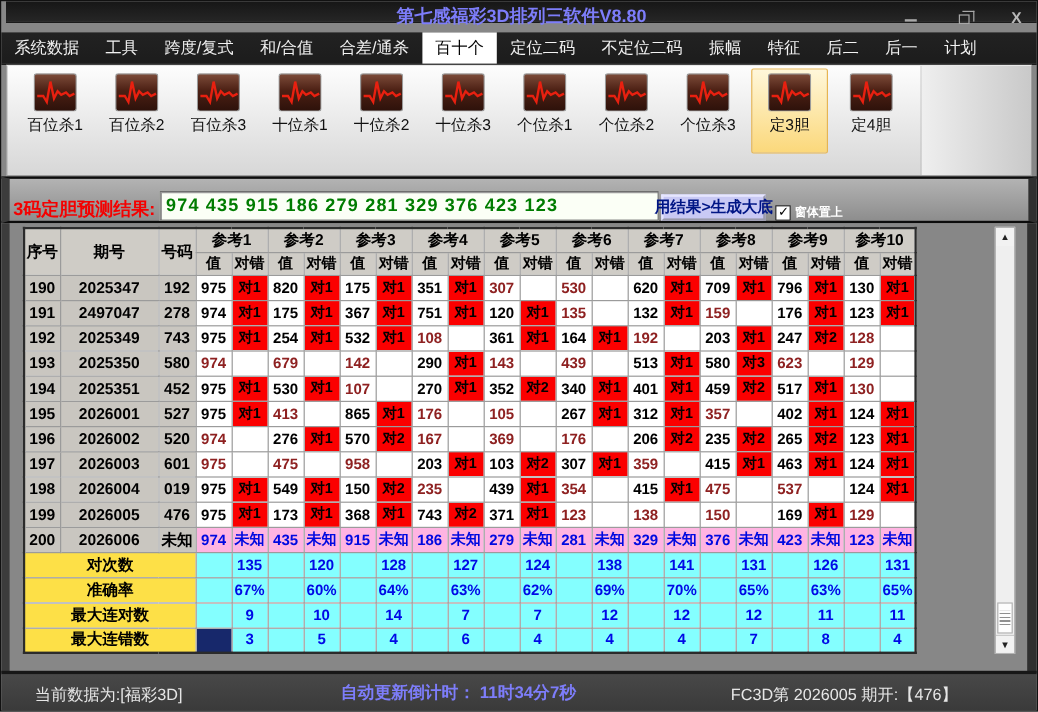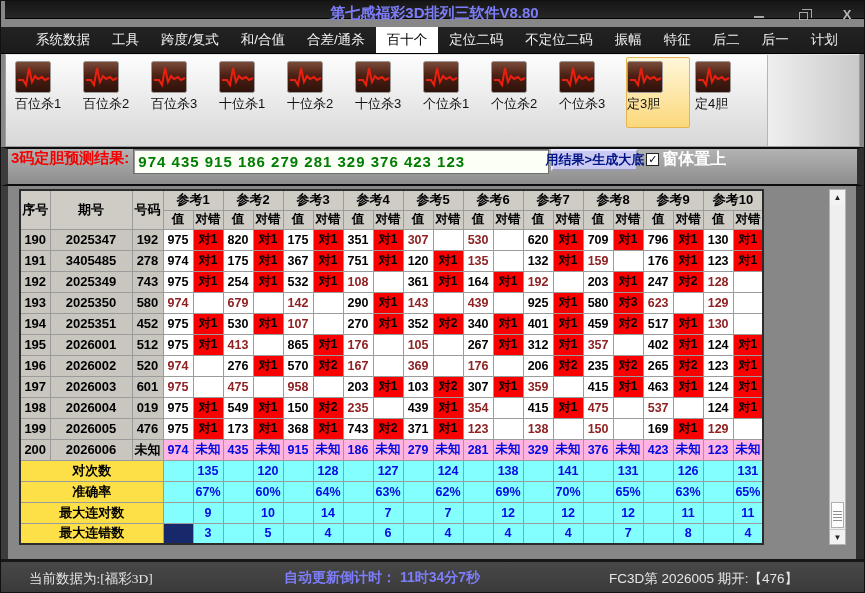--- a/index.html
+++ b/index.html
@@ -15,61 +15,61 @@
   .winbtns { position:absolute; right:8px; top:0; height:26px; display:flex; align-items:center; gap:26px; }
   .wbtn { width:18px; height:16px; display:flex; align-items:center; justify-content:center; color:#b0b0b0; cursor:default; }
   .ic-min { display:block; width:10px; height:2px; background:#a8a8a8; margin-top:6px; }
   .ic-restore { display:block; width:9px; height:8px; border:1px solid #a8a8a8; position:relative; margin-top:3px; }
   .ic-restore::before { content:''; position:absolute; left:2px; top:-4px; width:9px; height:8px; border:1px solid #a8a8a8; border-bottom:none; border-left:none; }
   .ic-close { font-size:13px; font-weight:bold; color:#b8b8b8; }
 
   
   .menubar { position:absolute; top:26px; left:0; right:0; height:27px;
     background:linear-gradient(#222,#1c1c1c); display:flex; align-items:stretch;
-    padding-left:24px; border-bottom:1px solid #000; }
+    border-bottom:1px solid #000; }
   .menu-item { color:#f2f2f2; font-size:13.5px; padding:0 11px; display:flex; align-items:center; cursor:default; }
   .menu-item.active { background:#fff; color:#000; }
 
   
   .ribbon { position:absolute; top:53px; left:4px; right:4px; height:93px;
     background:linear-gradient(#fdfdfd,#d7d7d7); border:1px solid #9f9f9f; border-top:1px solid #e8e8e8;
     display:flex; }
   .ribbon-left { flex:1 1 auto; display:flex; flex-direction:column; }
   .toolbar { flex:1 1 auto; display:flex; align-items:flex-start; padding:2px 2px 0 8px; gap:4px; }
-  .tool-btn { width:64px; height:71px; display:flex; flex-direction:column; 
+  .tool-btn { width:64px; height:71px; display:flex; flex-direction:column; align-items:center;
     justify-content:flex-start; padding-top:3px; border:1px solid transparent; border-radius:2px; cursor:default; }
   .tool-btn.active { background:linear-gradient(#fff7da,#fbd87b); border:1px solid #e7b550; }
   .tool-btn .lbl { font-size:13px; color:#111; margin-top:2px; white-space:nowrap; }
   .group-bar { position:relative; height:17px; background:linear-gradient(#e7e7e7,#aeaeae);
     border-top:1px solid #c4c4c4; text-align:center; font-size:12px; font-weight:bold; color:#1a1a1a; line-height:16px; }
   .launcher { position:absolute; right:4px; top:3px; width:11px; height:11px; border:1px solid #7a7a7a;
     background:#d6d6d6; font-size:8px; line-height:9px; text-align:center; color:#333; cursor:default; }
   .ribbon-right { flex:0 0 92px; background:linear-gradient(90deg,#efefef,#c9c9c9);
     border-left:1px solid #b5b5b5; border-radius:0 0 2px 0; }
 
   
   .predict { position:absolute; top:146px; left:0; right:0; height:39px;
     background:linear-gradient(#b3b3b3,#8d8d8d);
     border-top:2px solid #0c0c0c; border-bottom:2px solid #0c0c0c;
     border-left:7px solid #3c3c3c; border-right:7px solid #2f2f2f;
-    display:flex; align-items:flex-start; }
+    display:flex; align-items:flex-end; }
   .predict-label { color:#f40000; font-weight:bold; font-size:15px; margin-left:3px; white-space:nowrap; }
   .predict-input { width:416px; height:25px; margin-left:4px; background:#fbfff6;
     border:1px solid #6e6e6e; box-shadow:inset 1px 1px 0 #9a9a9a;
     color:#007c00; font-weight:bold; font-size:15px; font-family:"Liberation Sans","DejaVu Sans",sans-serif;
     padding:0 4px; letter-spacing:1px; }
   .btn-export { width:82px; height:26px; margin-left:3px; background:#93ef93; border:1px solid #3c3c3c;
     font-size:13.5px; font-weight:bold; color:#000; cursor:default; display:flex; align-items:center; justify-content:center; }
   .btn-generate { width:87px; height:22px; margin-left:2px; background:#c9c9f4;
     border:2px outset #e6e6ff; font-size:13px; font-weight:bold; color:#001585; cursor:default;
     display:flex; align-items:center; justify-content:center; white-space:nowrap; }
   .topmost { display:flex; align-items:center; margin-left:8px; gap:3px; }
   .chk { width:13px; height:13px; background:#fff; border:1px solid #222; color:#000;
     font-size:11px; line-height:11px; text-align:center; font-weight:bold; cursor:default; }
-  .topmost-label { color:#fff; font-size:16px; font-weight:bold; white-space:nowrap; }
+  .topmost-label { color:#fff; font-size:10px; font-weight:bold; white-space:nowrap; }
 
   
   .main { position:absolute; top:185px; left:0; right:0; height:375px; background:#878787;
     border-left:7px solid #3c3c3c; border-right:8px solid #2f2f2f; }
   table { border-collapse:collapse; table-layout:fixed; width:743px; background:#fff;
     border:2px solid #2b2b2b; position:absolute; left:11px; top:3px; }
   th, td { border:1px solid #9b9b9b; text-align:center; vertical-align:middle;
     font-weight:bold; padding:0; overflow:hidden; white-space:nowrap; }
   th { background:#cfccc6; color:#000; font-size:13px; height:20px; }
   th.sub { font-size:12.5px; height:19px; }
@@ -93,21 +93,21 @@
   .vs-up { top:0; }
   .vs-down { bottom:0; border-top:1px solid #c9c9c9; }
   .vs-thumb { position:absolute; left:1px; top:312px; width:13px; height:26px; background:#fdfdfd;
     border:1px solid #b0b0b0; cursor:default;
     background-image:repeating-linear-gradient(#fdfdfd 0 2px,#8f8f8f 2px 3px); background-size:9px 12px;
     background-repeat:no-repeat; background-position:center; }
 
   
   .statusbar { position:absolute; bottom:0; left:0; right:0; height:33px;
     background:linear-gradient(#484848,#3a3a3a); border-top:3px solid #171717; }
-  .sb-left { position:absolute; left:28px; top:8px; color:#e6e6e6; font-size:13.5px;font-family:Liberation Serif, serif; }
+  .sb-left { position:absolute; left:28px; top:8px; color:#e6e6e6; font-size:13.5px; }
   .sb-center { position:absolute; left:283px; top:7px; color:#7d7dfa; font-size:14px; font-weight:bold; }
   .sb-right { position:absolute; left:608px; top:8px; color:#e6e6e6; font-size:13.5px; }
 </style>
 </head>
 <body>
 
 <div class="window">
 
   <div class="titlebar">
     <div class="title-text">第七感福彩3D排列三软件V8.80</div>
@@ -399,21 +399,21 @@
             <td class="mark hit">对1</td>
             <td class="val">709</td>
             <td class="mark hit">对1</td>
             <td class="val">796</td>
             <td class="mark hit">对1</td>
             <td class="val">130</td>
             <td class="mark hit">对1</td>
           </tr>
           <tr>
             <td class="fixed">191</td>
-            <td class="fixed">3405485</td>
+            <td class="fixed">2497047</td>
             <td class="fixed">278</td>
             <td class="val">974</td>
             <td class="mark hit">对1</td>
             <td class="val">175</td>
             <td class="mark hit">对1</td>
             <td class="val">367</td>
             <td class="mark hit">对1</td>
             <td class="val">751</td>
             <td class="mark hit">对1</td>
             <td class="val">120</td>
@@ -463,21 +463,21 @@
             <td class="val wrong">679</td>
             <td class="mark"></td>
             <td class="val wrong">142</td>
             <td class="mark"></td>
             <td class="val">290</td>
             <td class="mark hit">对1</td>
             <td class="val wrong">143</td>
             <td class="mark"></td>
             <td class="val wrong">439</td>
             <td class="mark"></td>
-            <td class="val">925</td>
+            <td class="val">513</td>
             <td class="mark hit">对1</td>
             <td class="val">580</td>
             <td class="mark hit">对3</td>
             <td class="val wrong">623</td>
             <td class="mark"></td>
             <td class="val wrong">129</td>
             <td class="mark"></td>
           </tr>
           <tr>
             <td class="fixed">194</td>
@@ -500,21 +500,21 @@
             <td class="val">459</td>
             <td class="mark hit">对2</td>
             <td class="val">517</td>
             <td class="mark hit">对1</td>
             <td class="val wrong">130</td>
             <td class="mark"></td>
           </tr>
           <tr>
             <td class="fixed">195</td>
             <td class="fixed">2026001</td>
-            <td class="fixed">512</td>
+            <td class="fixed">527</td>
             <td class="val">975</td>
             <td class="mark hit">对1</td>
             <td class="val wrong">413</td>
             <td class="mark"></td>
             <td class="val">865</td>
             <td class="mark hit">对1</td>
             <td class="val wrong">176</td>
             <td class="mark"></td>
             <td class="val wrong">105</td>
             <td class="mark"></td>

